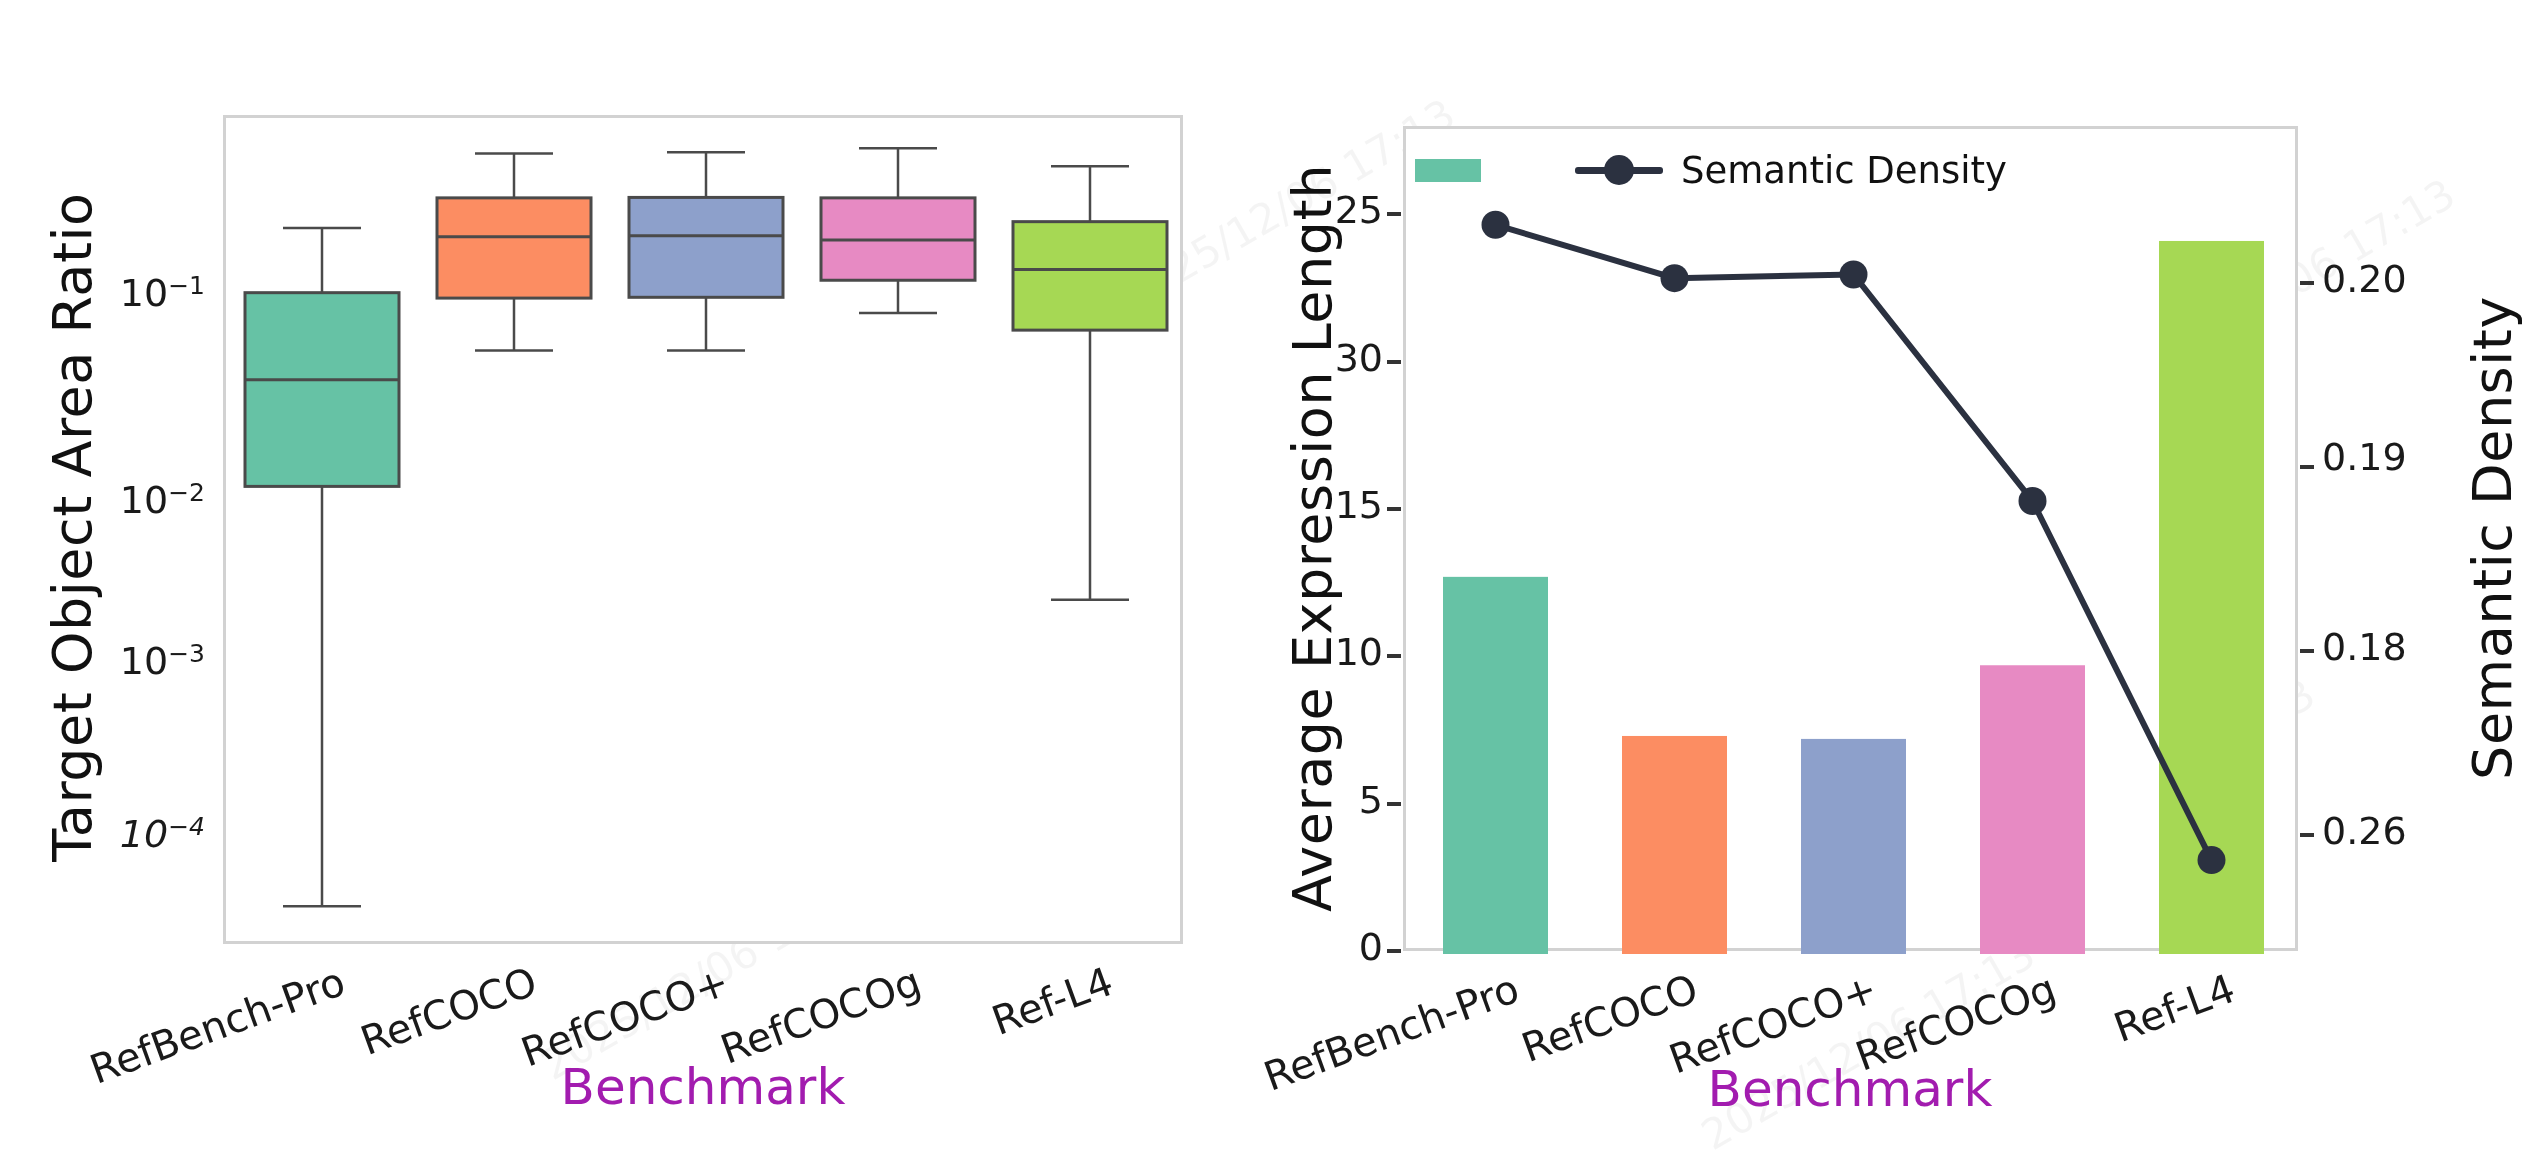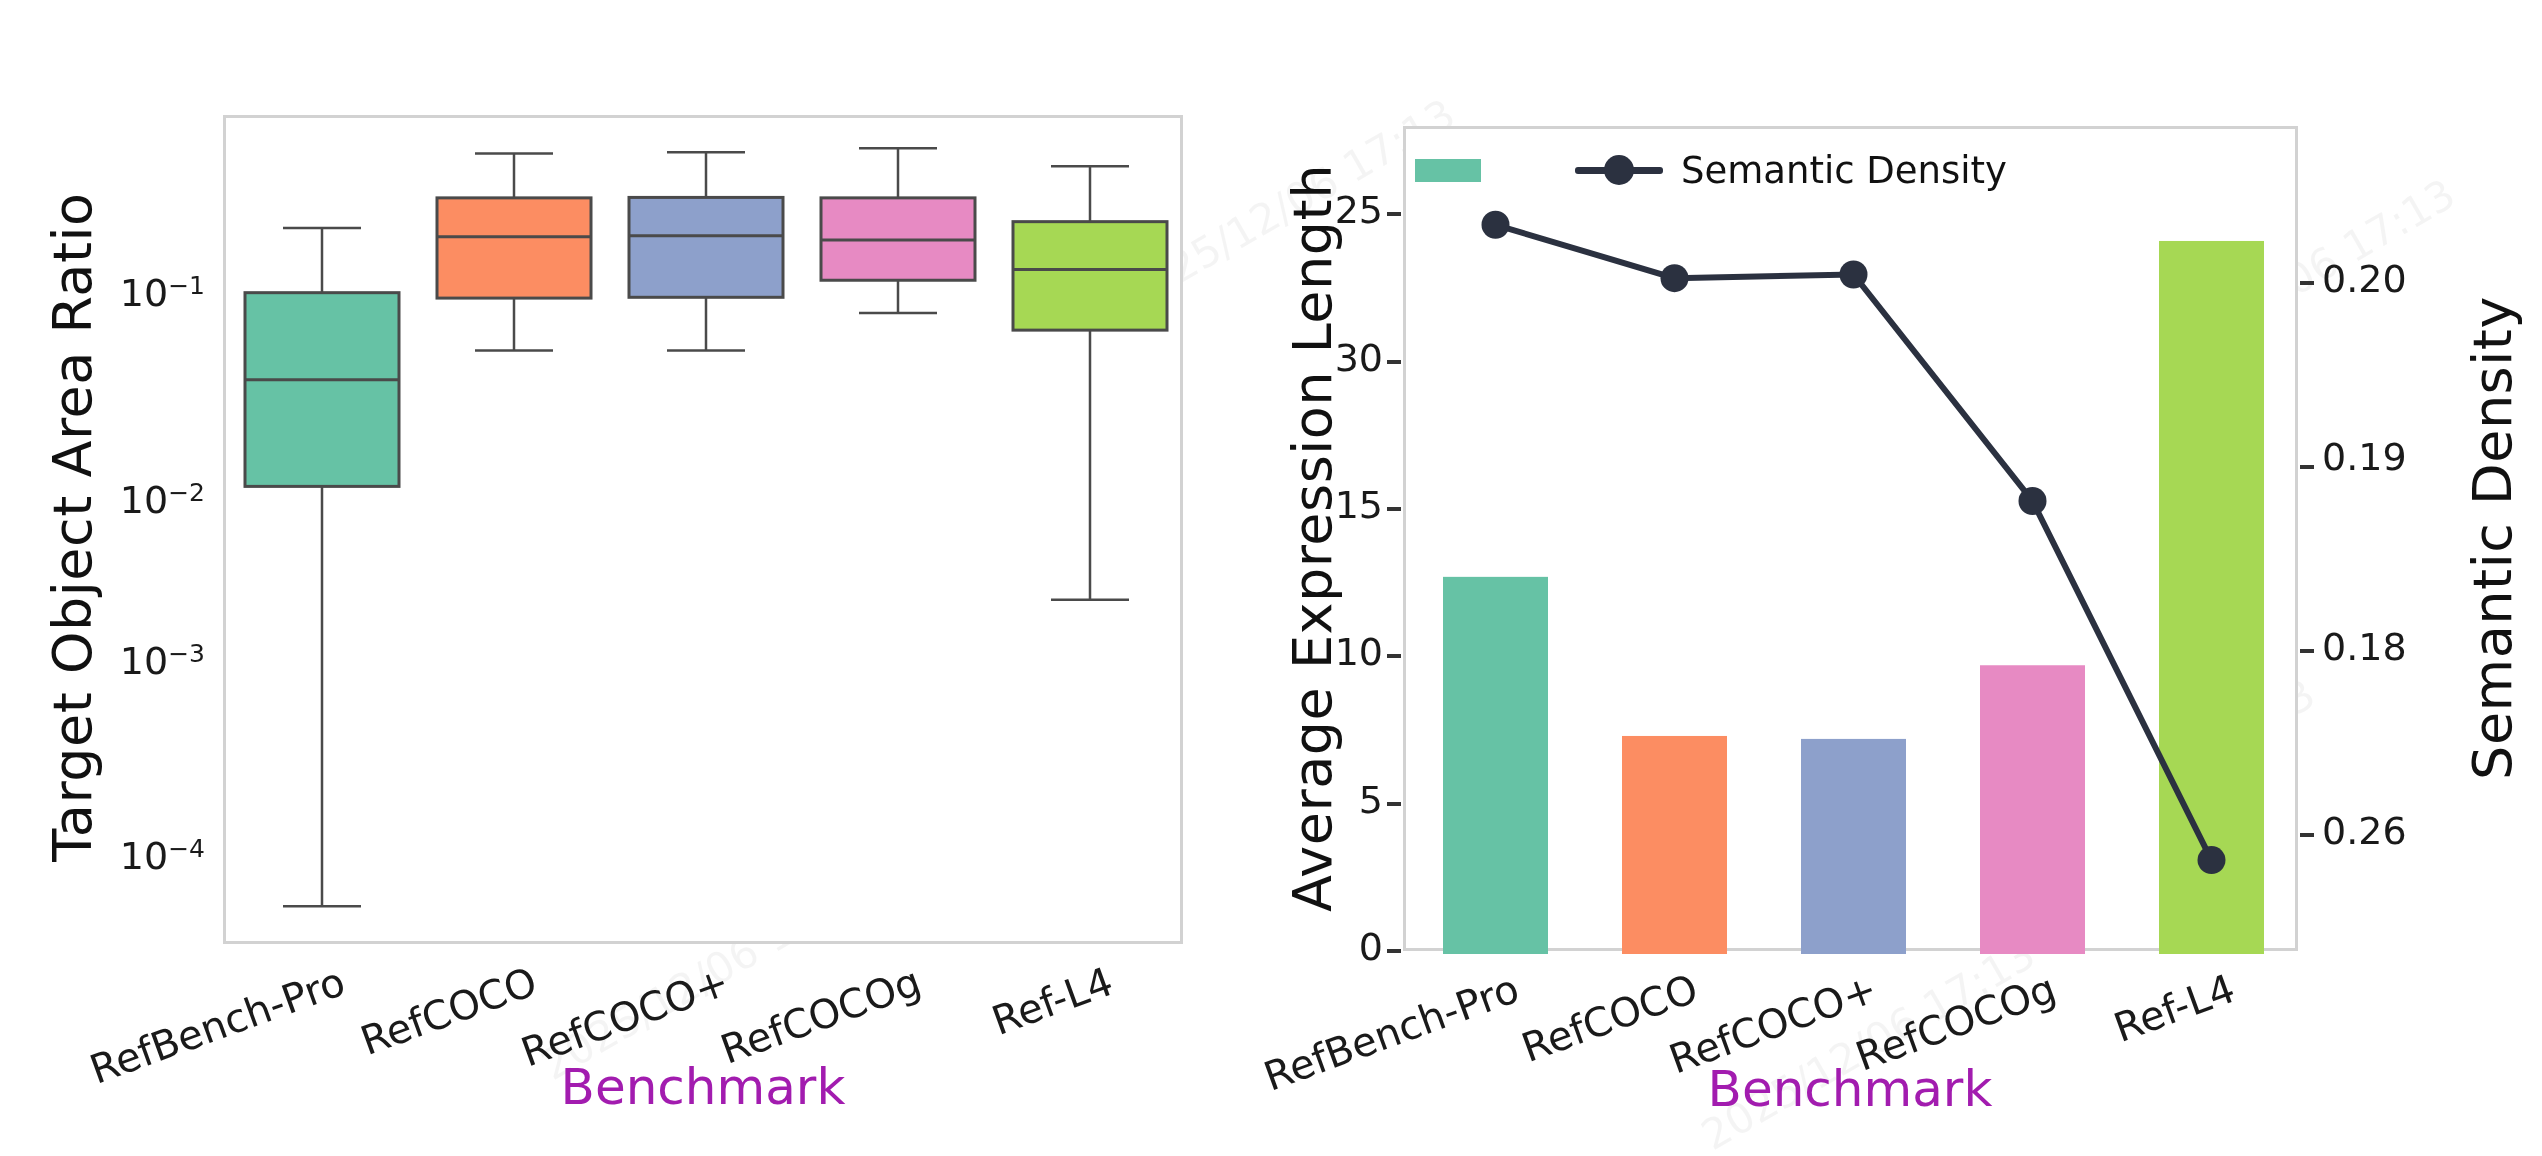--- a/index.html
+++ b/index.html
@@ -106,21 +106,21 @@
           <line x1="825" y1="48.20823525627998" x2="903" y2="48.20823525627998" stroke="#4a4a4a" stroke-width="2.5"></line>
           <line x1="825" y1="481.8600542328745" x2="903" y2="481.8600542328745" stroke="#4a4a4a" stroke-width="2.5"></line>
           <rect x="787" y="103.65722785032233" width="154" height="108.47367885480526" fill="#a6d854" stroke="#4a4a4a" stroke-width="3"></rect>
           <line x1="787" y1="151.4817885742998" x2="941" y2="151.4817885742998" stroke="#4a4a4a" stroke-width="3"></line>
         </svg>
       </div>
     <div id="left-decor">
         <div class="ytick right-align" style="left: 75px; top: 269.094px;">10<sup>−1</sup></div>
         <div class="ytick right-align" style="left: 75px; top: 476px;">10<sup>−2</sup></div>
         <div class="ytick right-align" style="left: 75px; top: 637.489px;">10<sup>−3</sup></div>
-        <div class="ytick right-align" style="left: 75px; top: 832px;">10<sup>−4</sup></div>
+        <div class="ytick right-align" style="left: 75px; top: 810px; font-style: italic;">10<sup>−4</sup></div>
         <div class="xtick" style="left: -85px; top: 958px;">RefBench-Pro</div>
         <div class="xtick" style="left: 107px; top: 958px;">RefCOCO</div>
         <div class="xtick" style="left: 299px; top: 958px;">RefCOCO+</div>
         <div class="xtick" style="left: 491px; top: 958px;">RefCOCOg</div>
         <div class="xtick" style="left: 683px; top: 958px;">Ref-L4</div>
       </div>
     <div class="xlabel" id="left-xlabel">Benchmark</div>
   </section>
 
   <section>

